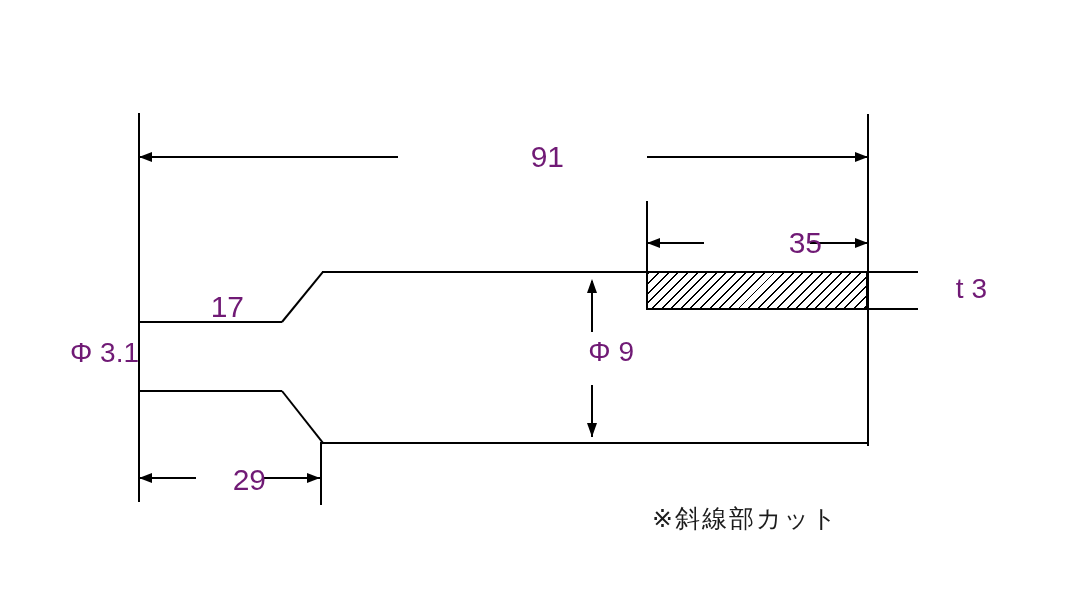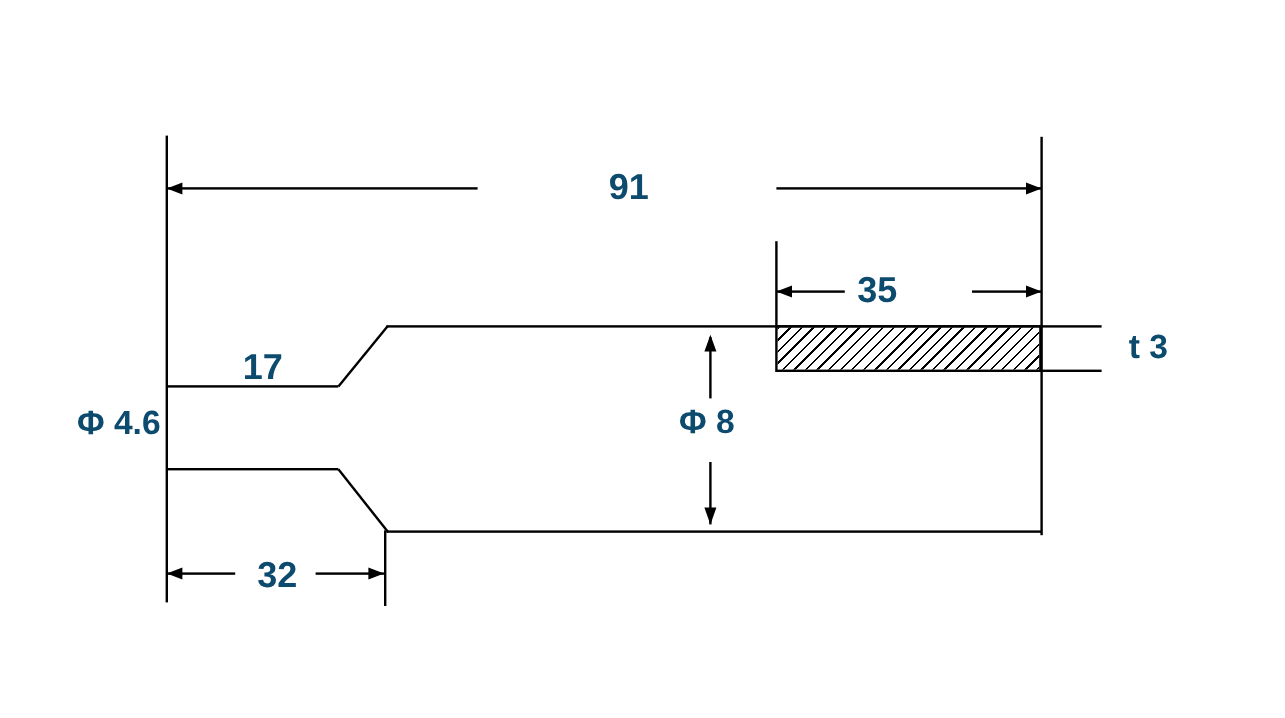--- a/index.html
+++ b/index.html
@@ -12,22 +12,22 @@
   }
   .hline{position:absolute;height:2px;background:#000;}
   .vline{position:absolute;width:2px;background:#000;}
   .diag{position:absolute;height:2px;background:#000;transform-origin:0 50%;}
   .arrow{position:absolute;width:0;height:0;}
   .arrow-left{border-top:5px solid transparent;border-bottom:5px solid transparent;border-right:13px solid #000;}
   .arrow-right{border-top:5px solid transparent;border-bottom:5px solid transparent;border-left:13px solid #000;}
   .arrow-up{border-left:5px solid transparent;border-right:5px solid transparent;border-bottom:14px solid #000;}
   .arrow-down{border-left:5px solid transparent;border-right:5px solid transparent;border-top:14px solid #000;}
   .dim-label{
-    position:absolute;color:#0c4a6e;font-size:30px;line-height:1;
-    text-align:center;white-space:nowrap;font-weight:700;
+    position:absolute;color:#701a75;font-size:30px;line-height:1;
+    text-align:right;white-space:nowrap;font-weight:400;
   }
   .dia-label{font-size:28px;}
   .note-label{
     position:absolute;color:#1c1c1c;font-size:25px;line-height:1;
     white-space:nowrap;letter-spacing:2px;font-weight:400;
   }
   .hatch{
     position:absolute;left:646px;top:271px;width:222px;height:39px;
     border:2px solid #000;box-sizing:border-box;
     background:repeating-linear-gradient(135deg,#000 0,#000 1.4px,#fff 1.4px,#fff 6.8px);
@@ -45,44 +45,45 @@
   <div class="hline" style="left:647px;top:156px;width:221px"></div>
   <div class="arrow arrow-left" style="left:139px;top:152px"></div>
   <div class="arrow arrow-right" style="left:855px;top:152px"></div>
   <div class="dim-label" style="left:484px;top:142px;width:80px">91</div>
 
   <div class="vline" style="left:646px;top:201px;height:70px"></div>
   <div class="hline" style="left:647px;top:242px;width:57px"></div>
   <div class="hline" style="left:810px;top:242px;width:58px"></div>
   <div class="arrow arrow-left" style="left:647px;top:238px"></div>
   <div class="arrow arrow-right" style="left:855px;top:238px"></div>
-  <div class="dim-label" style="left:696px;top:228px;width:70px">35</div>
+  <div class="dim-label" style="left:752px;top:228px;width:70px">35</div>
 
   <div class="hline" style="left:322px;top:271px;width:596px"></div>
   <div class="hline" style="left:868px;top:308px;width:50px"></div>
   <div class="hatch"></div>
   <div class="hline" style="left:139px;top:321px;width:143px"></div>
   <div class="diag" style="left:282px;top:321px;width:65px;transform:rotate(-50.7deg)"></div>
   <div class="hline" style="left:139px;top:390px;width:143px"></div>
   <div class="diag" style="left:282px;top:390px;width:67px;transform:rotate(51.7deg)"></div>
   <div class="hline" style="left:322px;top:442px;width:546px"></div>
 
   <div class="dim-label dia-label" style="left:927px;top:275px;width:60px">t 3</div>
 
   <div class="dim-label" style="left:194px;top:292px;width:50px">17</div>
 
-  <div class="dim-label dia-label" style="left:59px;top:339px;width:80px">Φ 4.6</div>
+  <div class="dim-label dia-label" style="left:59px;top:339px;width:80px">Φ 3.1</div>
 
   <div class="vline" style="left:591px;top:281px;height:51px"></div>
   <div class="arrow arrow-up" style="left:587px;top:279px"></div>
-  <div class="dim-label dia-label" style="left:544px;top:338px;width:90px">Φ 8</div>
+  <div class="dim-label dia-label" style="left:544px;top:338px;width:90px">Φ 9</div>
   <div class="vline" style="left:591px;top:385px;height:52px"></div>
   <div class="arrow arrow-down" style="left:587px;top:423px"></div>
 
   <div class="hline" style="left:139px;top:477px;width:57px"></div>
   <div class="hline" style="left:263px;top:477px;width:57px"></div>
   <div class="arrow arrow-left" style="left:139px;top:473px"></div>
   <div class="arrow arrow-right" style="left:307px;top:473px"></div>
-  <div class="dim-label" style="left:196px;top:465px;width:70px">32</div>
+  <div class="dim-label" style="left:196px;top:465px;width:70px">29</div>
   <div class="vline" style="left:320px;top:442px;height:63px"></div>
 
+  <div class="note-label" style="left:652px;top:506px">※斜線部カット</div>
 
 </div>
 
 </body></html>

